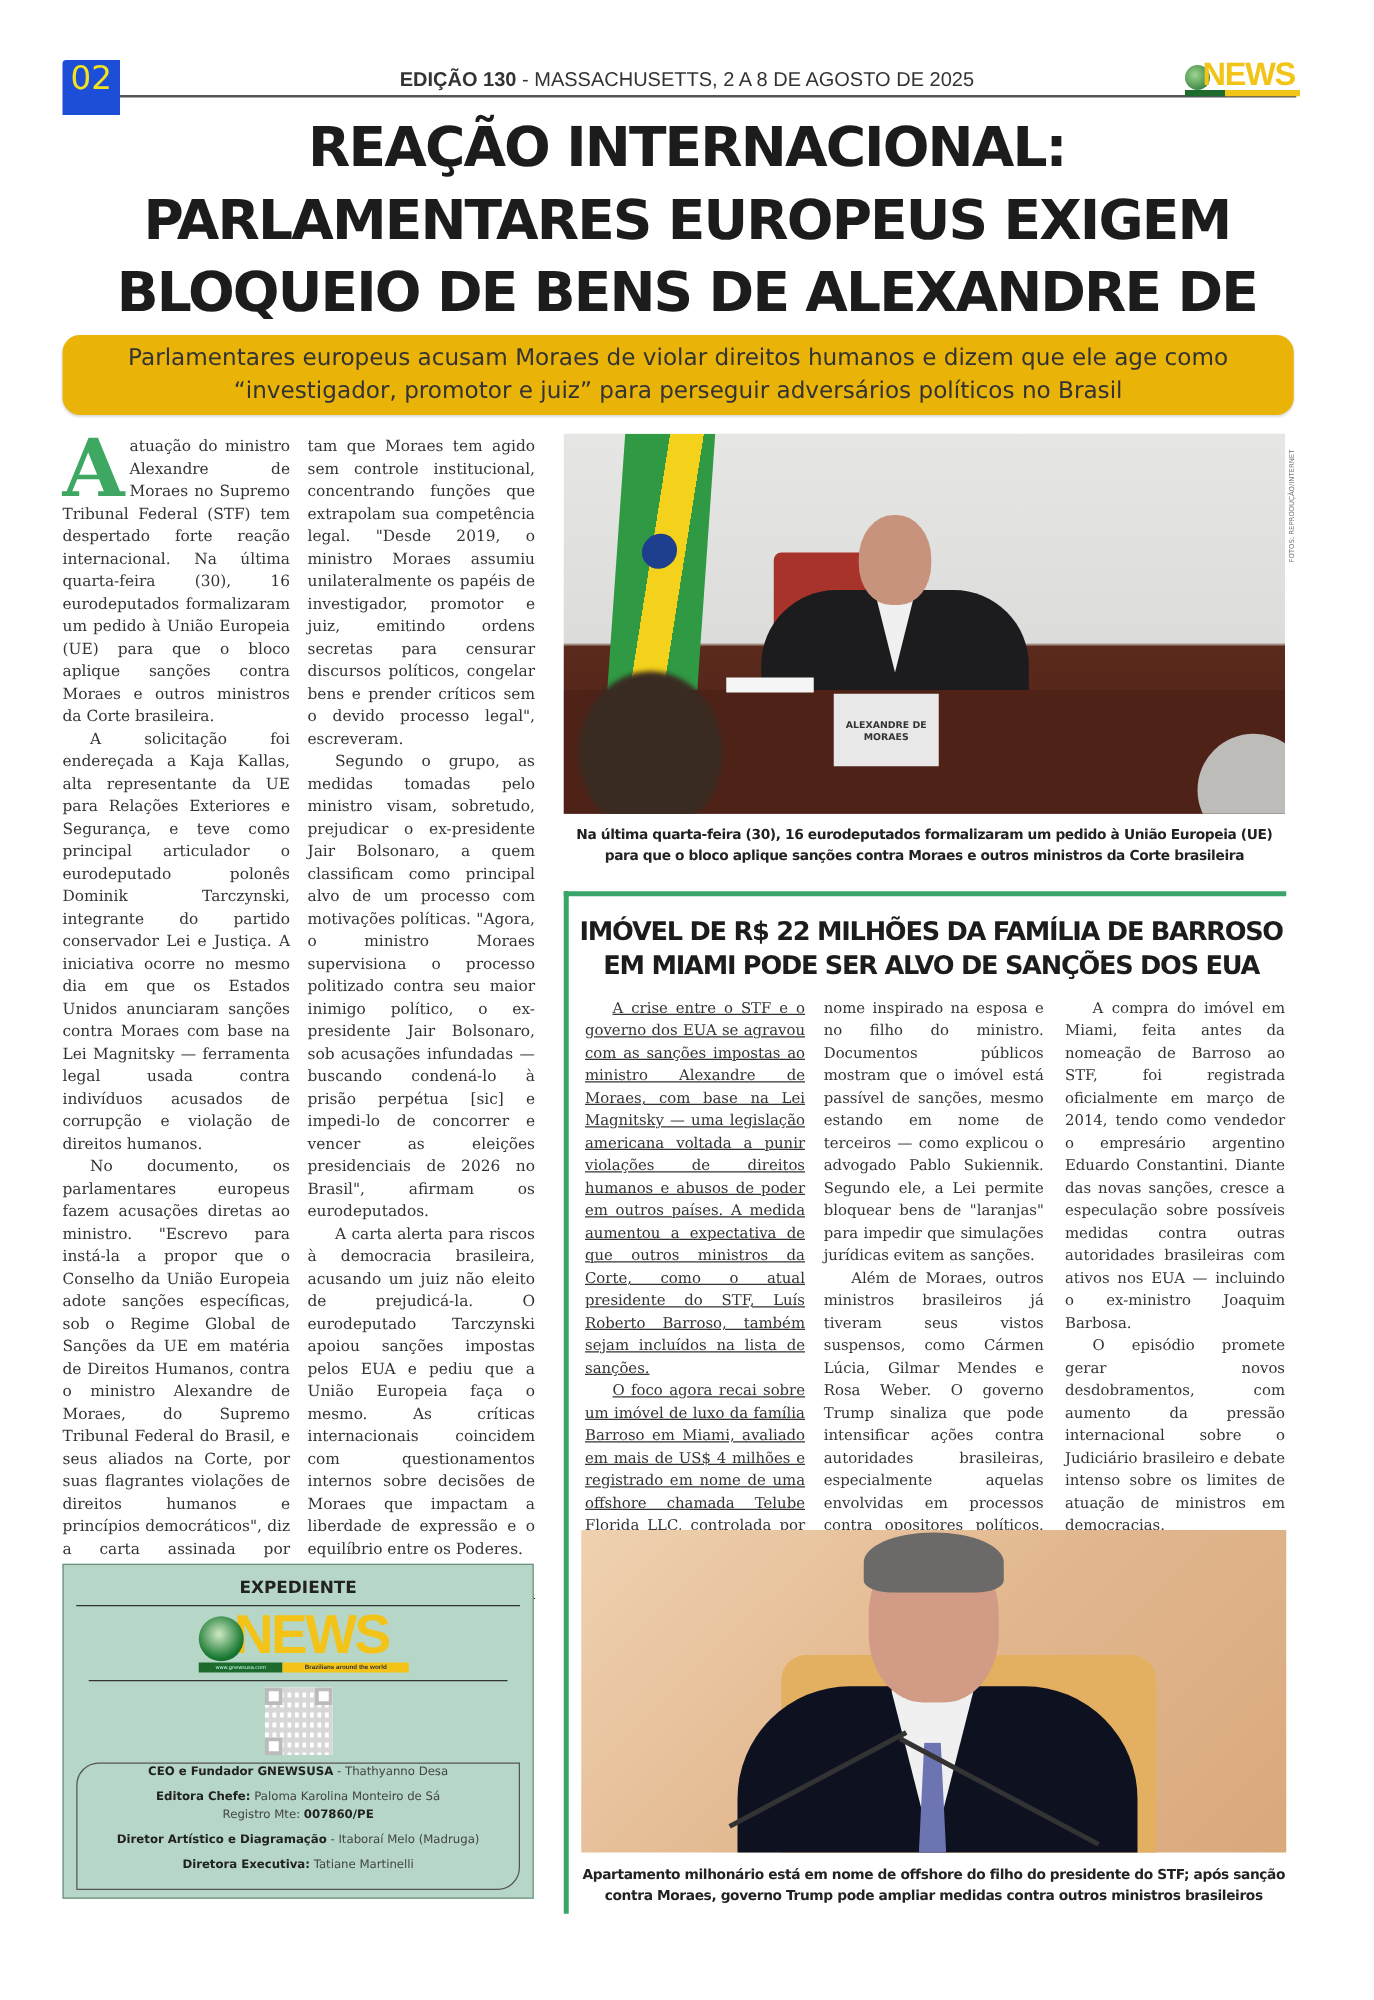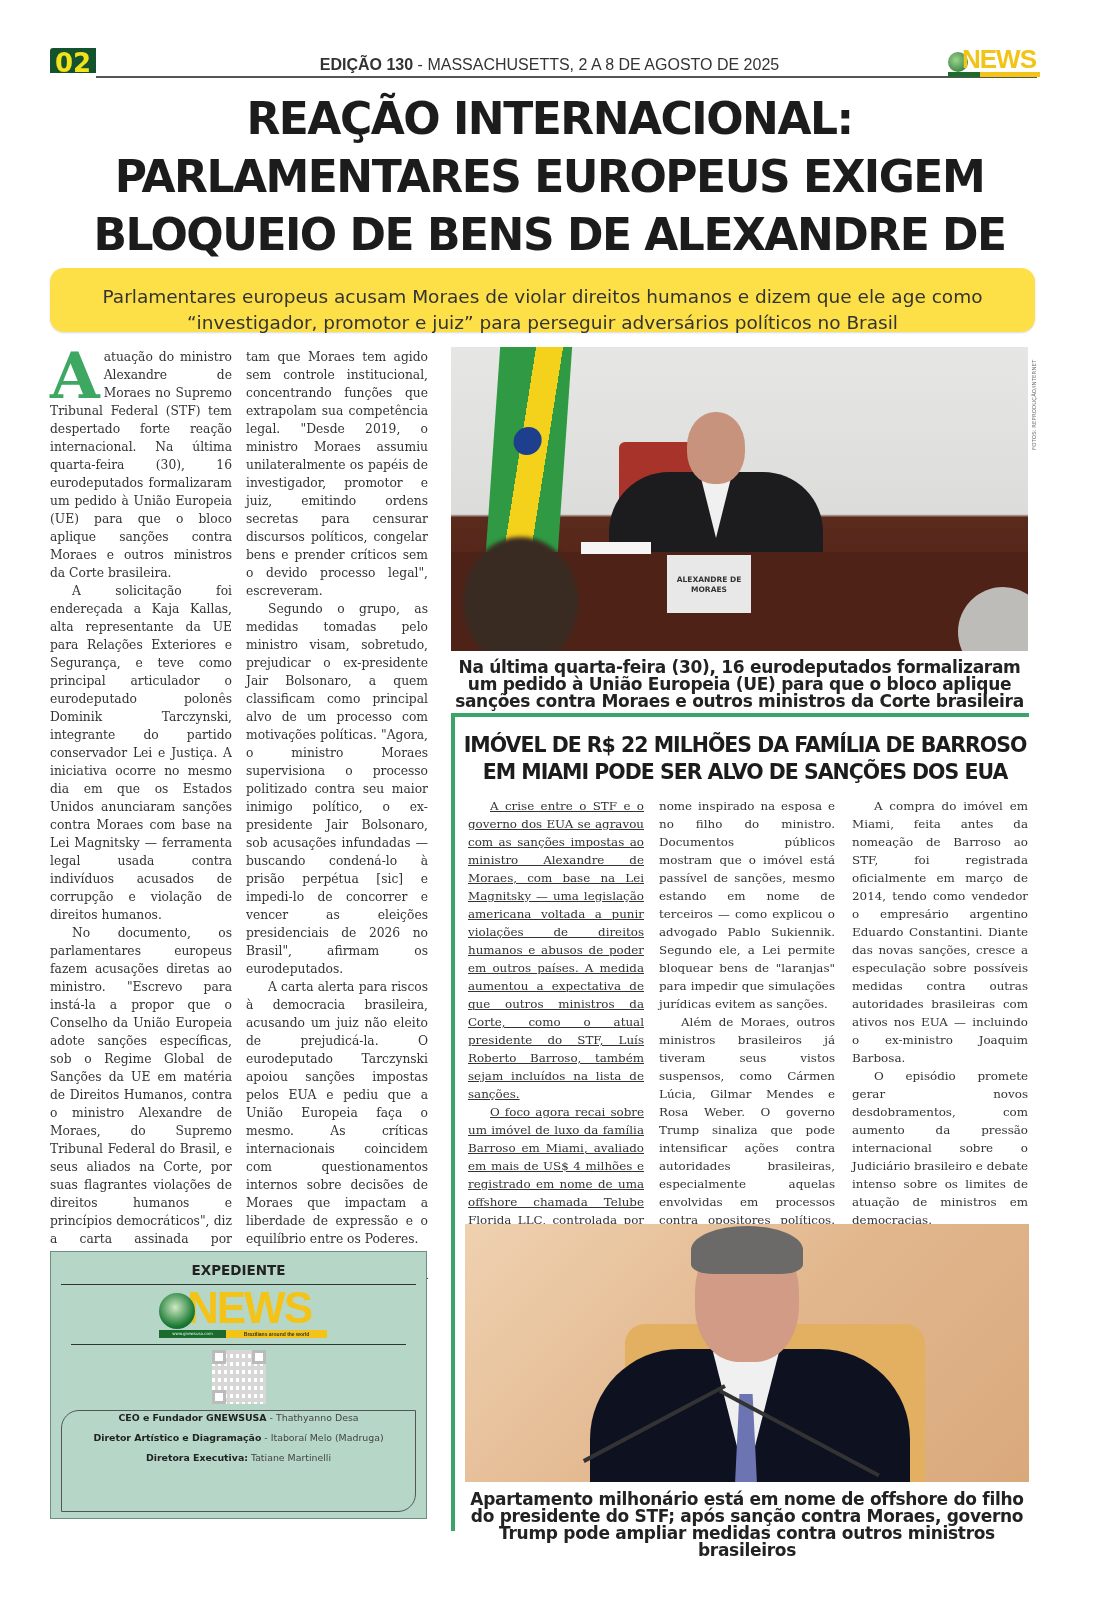--- a/index.html
+++ b/index.html
@@ -1,23 +1,23 @@
 <!DOCTYPE html>
 <html><head>
 <meta charset="utf-8">
 <style>
   * { box-sizing: border-box; margin: 0; padding: 0; }
   html, body { width: 1099px; height: 1600px; background: #ffffff; overflow: hidden; }
   body { position: relative; font-family: "DejaVu Serif", serif; color: #2a2a2a; }
 
   
   .page-num {
-    position: absolute; left: 50px; top: 48px; width: 46px; height: 25px;
-    background: #14532d; color: #f4e21a; font-family: "DejaVu Sans", sans-serif;
-    font-weight: bold; font-size: 26px; line-height: 30px; text-align: center;
+    position: absolute; left: 50px; top: 48px; width: 46px; height: 44px;
+    background: #1d4ed8; color: #f4e21a; font-family: "DejaVu Sans", sans-serif;
+    font-weight: normal; font-size: 26px; line-height: 30px; text-align: center;
     border-radius: 3px 0 0 0;
   }
   .header-line { position: absolute; left: 96px; right: 62px; top: 76px; height: 1.5px; background: #555; }
   .edition { position: absolute; left: 0; right: 0; top: 56px; text-align: center;
     font-family: "Liberation Sans", sans-serif; font-size: 16px; color: #333; }
   .edition b { font-weight: bold; }
   .logo-small { position: absolute; left: 948px; top: 46px; width: 92px; height: 32px; }
   .logo-small .g { position: absolute; left: 0; top: 6px; width: 20px; height: 20px; border-radius: 50%;
     background: radial-gradient(circle at 40% 40%, #9ed48f, #176b2a); }
   .logo-small .txt { position: absolute; left: 14px; top: 0; font-family: "Liberation Sans", sans-serif;
@@ -27,23 +27,23 @@
 
   
   .headline {
     position: absolute; left: 40px; right: 40px; top: 90px; text-align: center;
     font-family: "DejaVu Sans", sans-serif; font-weight: bold; font-size: 44px;
     line-height: 58px; color: #1c1c1c; letter-spacing: -1.5px; text-transform: uppercase;
   }
 
   .subhead {
     position: absolute; left: 50px; top: 268px; width: 985px; height: 64px;
-    background: #fde047; border-radius: 14px; text-align: center;
+    background: #eab308; border-radius: 14px; text-align: center;
     font-family: "DejaVu Sans", sans-serif; font-size: 18.5px; line-height: 26px; color: #333;
-    padding-top: 16px; box-shadow: 0 1px 2px rgba(0,0,0,0.15);
+    padding-top: 6px; box-shadow: 0 1px 2px rgba(0,0,0,0.15);
   }
 
   
   .col { position: absolute; font-family: "DejaVu Serif", serif; font-size: 12.3px;
     line-height: 18px; color: #333; text-align: justify; hyphens: auto; }
   .col p { text-indent: 22px; }
   .col p.first { text-indent: 0; }
   .dropcap { float: left; font-family: "DejaVu Serif", serif; font-size: 64px; line-height: 52px;
     color: #3ea863; font-weight: bold; margin: 2px 4px 0 0; }
   .col1 { left: 50px; top: 348px; width: 182px; }
@@ -64,21 +64,21 @@
   .photo1 .desk { position: absolute; left: 0; top: 205px; width: 577px; height: 99px; background: #4f2217; }
   .photo1 .nameplate { position: absolute; left: 216px; top: 208px; width: 84px; height: 58px; background: #e8e8e8;
     font-family: "DejaVu Sans", sans-serif; font-size: 7.5px; font-weight: bold; color: #333; text-align: center; padding-top: 20px; line-height: 10px; }
   .photo1 .headblur { position: absolute; left: 12px; top: 190px; width: 115px; height: 130px; border-radius: 50%; background: #3a2b22; filter: blur(2px); }
   .photo1 .headblur2 { position: absolute; right: -20px; top: 240px; width: 90px; height: 90px; border-radius: 50%; background: #bdbcb8; }
   .photo1 .paper { position: absolute; left: 130px; top: 195px; width: 70px; height: 12px; background: #f5f5f5; }
   .credit { position: absolute; left: 1031px; top: 350px; width: 10px; height: 100px;
     font-family: "DejaVu Sans", sans-serif; font-size: 5.5px; color: #777; writing-mode: vertical-rl; transform: rotate(180deg); }
 
   .caption { position: absolute; font-family: "DejaVu Sans", sans-serif; font-weight: bold;
-    font-size: 17px; line-height: 17px; color: #222; text-align: center; letter-spacing: -0.3px; }
+    font-size: 11px; line-height: 17px; color: #222; text-align: center; letter-spacing: -0.3px; }
   .caption1 { left: 451px; top: 659px; width: 577px; }
   .caption2 { left: 465px; top: 1491px; width: 564px; }
 
   
   .box2 { position: absolute; left: 451px; top: 713px; width: 578px; height: 818px;
     border-top: 4px solid #3aa56a; border-left: 4px solid #3aa56a; }
   .headline2 { position: absolute; left: 462px; top: 732px; width: 566px; text-align: center;
     font-family: "DejaVu Sans", sans-serif; font-weight: bold; font-size: 20.5px; line-height: 27px;
     color: #1c1c1c; letter-spacing: -1px; text-transform: uppercase; }
   .col3 { left: 468px; top: 797px; width: 176px; font-size: 11.9px; line-height: 18px; text-decoration: underline; }
@@ -216,19 +216,23 @@
   <div class="qr">
     <div class="c" style="left:0;top:0"></div>
     <div class="c" style="right:0;top:0"></div>
     <div class="c" style="left:0;bottom:0"></div>
   </div>
   <div class="exp-credits">
     <div class="cred">
       <b>CEO e Fundador GNEWSUSA</b><span class="v"> - </span><span class="v">Thathyanno Desa</span>
     </div>
     <div class="cred">
+      <b>Editora Chefe:</b><span class="v"> </span><span class="v">Paloma Karolina Monteiro de Sá</span><br>
+      <span class="v">Registro Mte: </span><b>007860/PE</b>
+    </div>
+    <div class="cred">
       <b>Diretor Artístico e Diagramação</b><span class="v"> - </span><span class="v">Itaboraí Melo (Madruga)</span>
     </div>
     <div class="cred">
       <b>Diretora Executiva:</b><span class="v"> </span><span class="v">Tatiane Martinelli</span>
     </div>
   </div>
 </div>
 
 </body></html>

